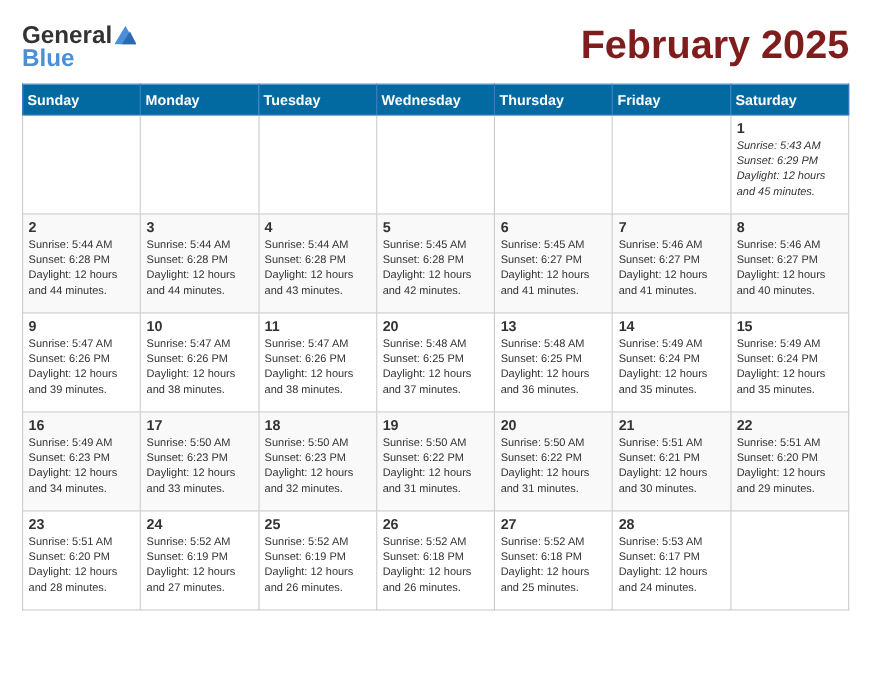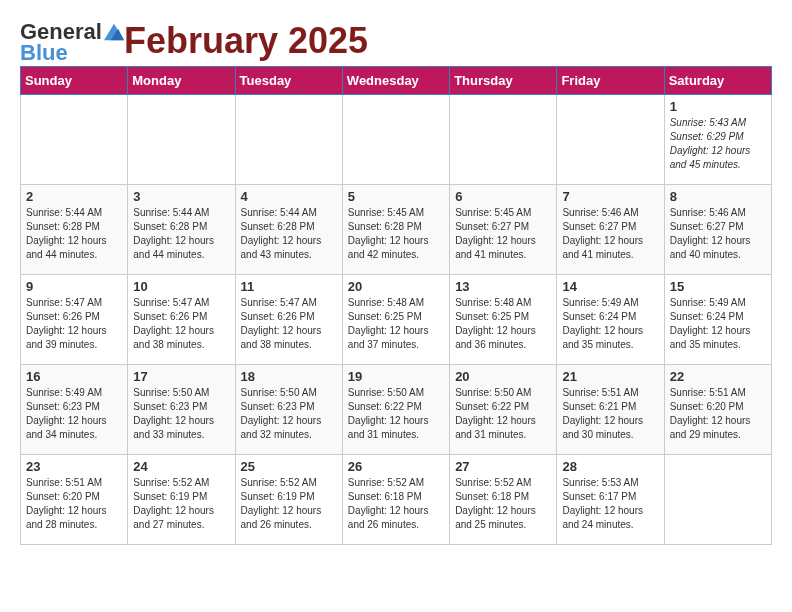--- a/index.html
+++ b/index.html
@@ -6,20 +6,22 @@
     body {
       font-family: Arial, sans-serif;
       background: #fff;
       width: 792px;
       min-height: 612px;
       padding: 20px;
     }
     .header {
       display: flex;
       align-items: flex-start;
+      justify-content: space-between;
+      margin-bottom: 10px;
     }
     .logo {
       display: flex;
       align-items: center;
     }
     .logo-text {
       font-size: 22px;
       font-weight: bold;
       color: #333;
       line-height: 1.1;
@@ -40,21 +42,21 @@
     .calendar-subtitle {
       font-size: 16px;
       color: #555;
     }
     table {
       width: 100%;
       border-collapse: collapse;
       table-layout: fixed;
     }
     thead tr th {
-      background-color: #be185d;
+      background-color: #0369a1;
       color: #fff;
       padding: 6px 4px;
       font-size: 13px;
       font-weight: bold;
       text-align: left;
       border: 1px solid #3a7abf;
     }
     tbody tr td {
       border: 1px solid #ccc;
       vertical-align: top;

